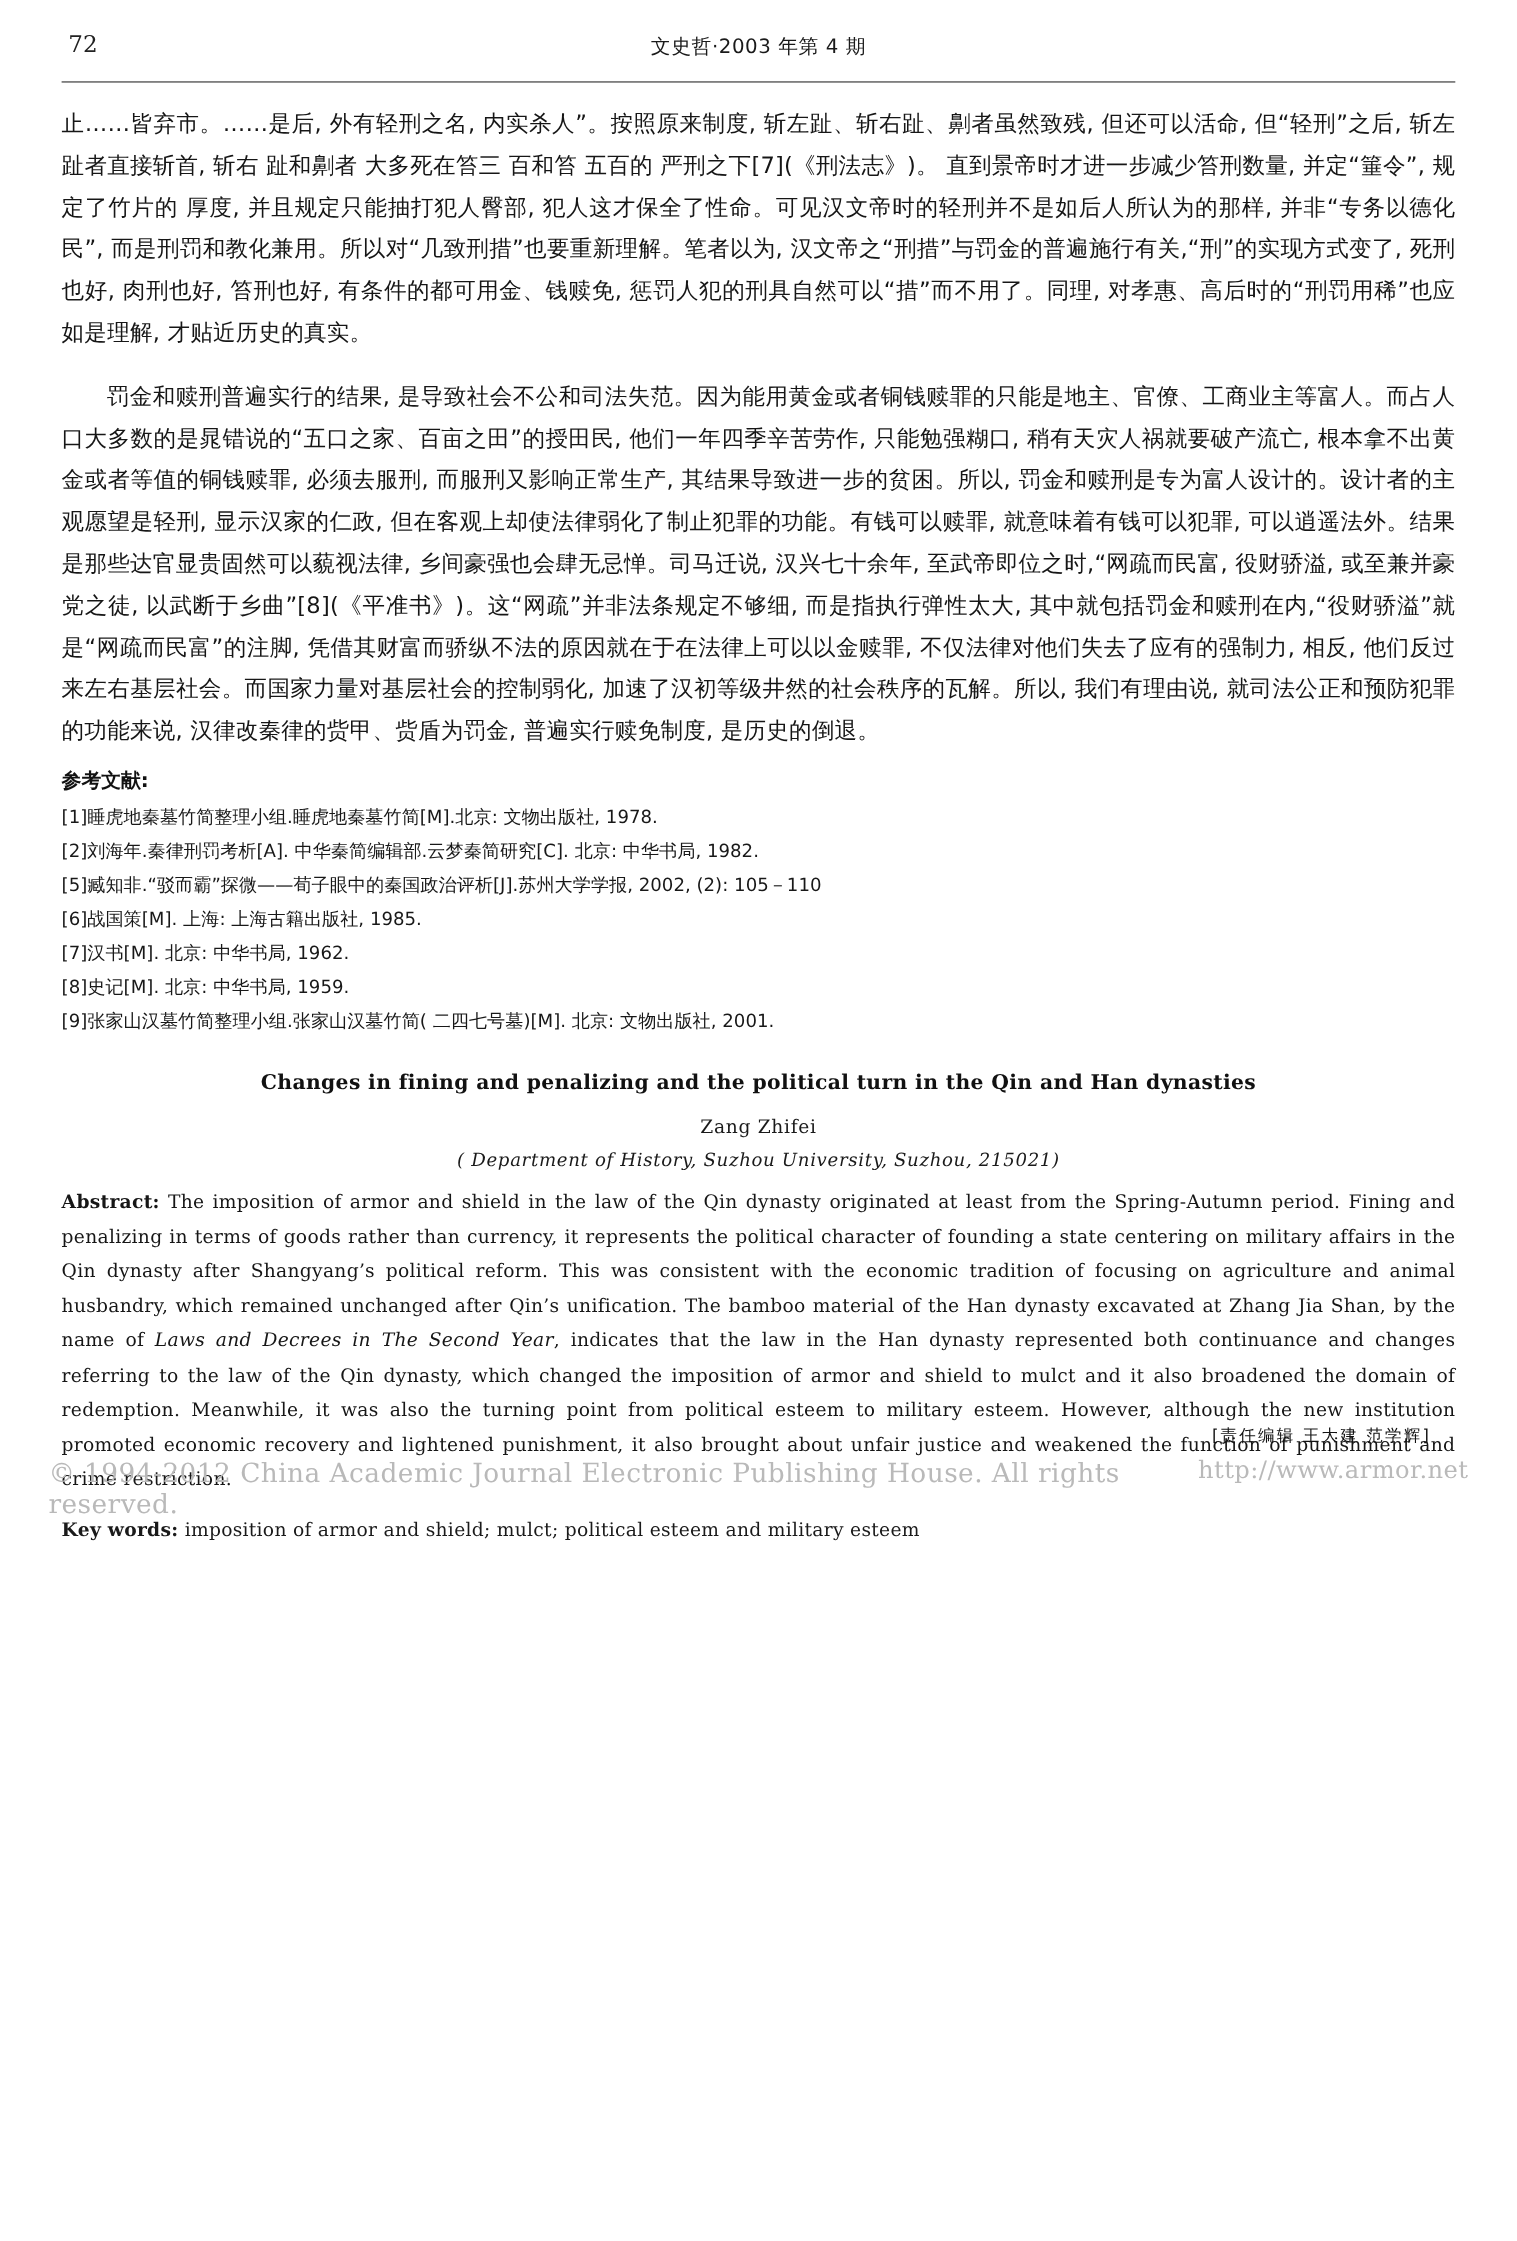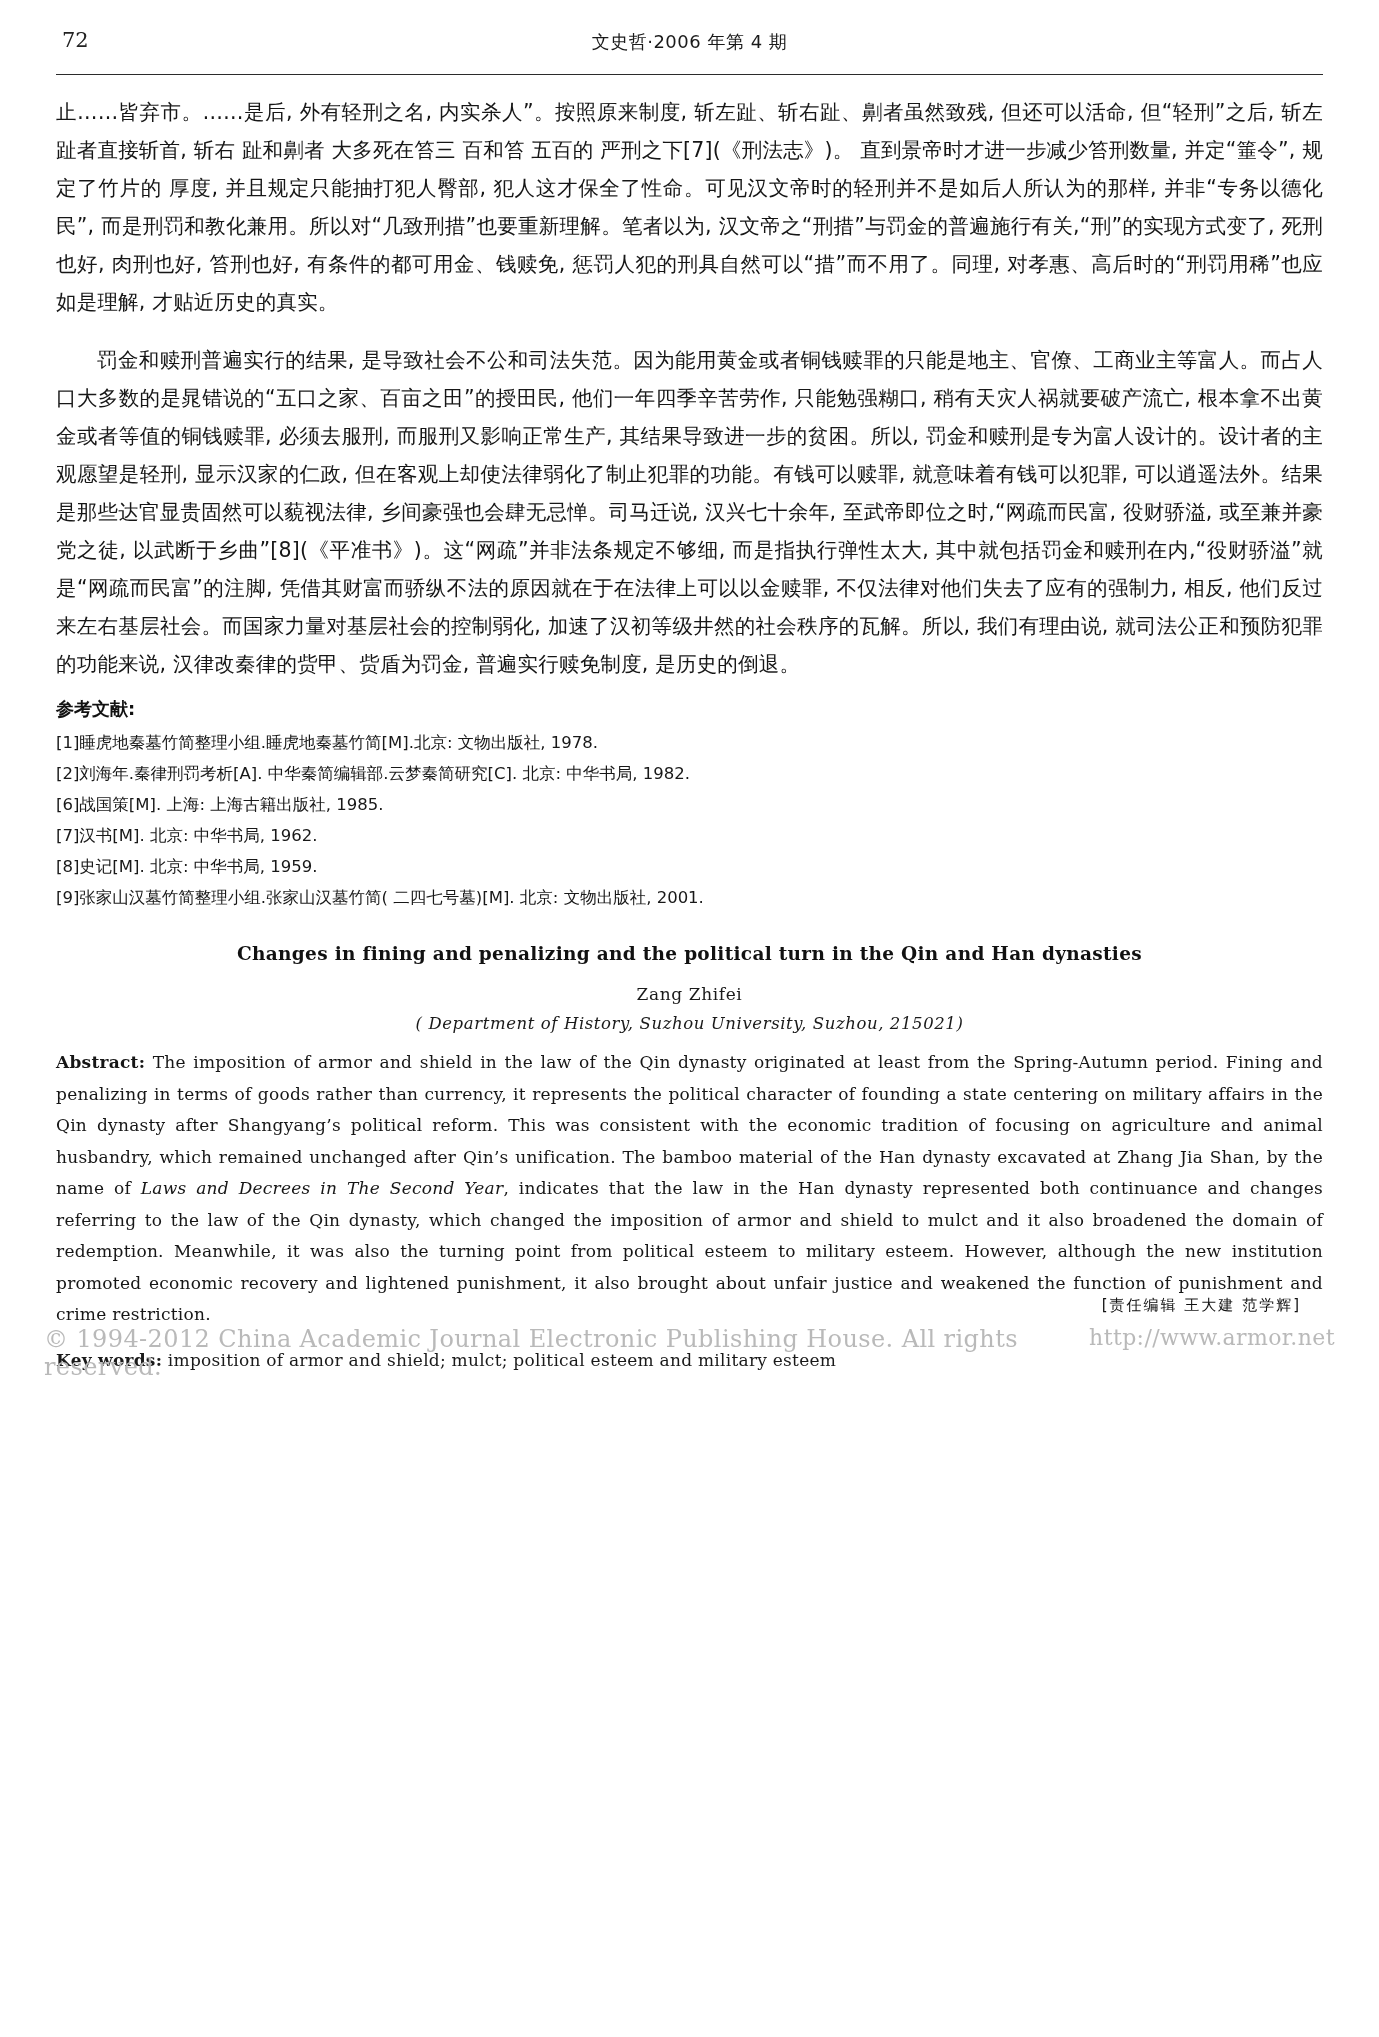--- a/index.html
+++ b/index.html
@@ -161,33 +161,34 @@
     font-size: 22px;
   }
 </style>
 </head>
 <body>
 
 <div class="page">
 
   <div class="header">
     <div class="page-num">72</div>
-    <div class="header-title">文史哲·2006 年第 4 期</div>
+    <div class="header-title">文史哲·2003 年第 4 期</div>
   </div>
   <div class="rule"></div>
 
   <div class="cn-body">
     <p>止……皆弃市。……是后, 外有轻刑之名, 内实杀人”。按照原来制度, 斩左趾、斩右趾、劓者虽然致残, 但还可以活命, 但“轻刑”之后, 斩左 趾者直接斩首, 斩右 趾和劓者 大多死在笞三 百和笞 五百的 严刑之下[7](《刑法志》)。 直到景帝时才进一步减少笞刑数量, 并定“箠令”, 规定了竹片的 厚度, 并且规定只能抽打犯人臀部, 犯人这才保全了性命。可见汉文帝时的轻刑并不是如后人所认为的那样, 并非“专务以德化民”, 而是刑罚和教化兼用。所以对“几致刑措”也要重新理解。笔者以为, 汉文帝之“刑措”与罚金的普遍施行有关,“刑”的实现方式变了, 死刑也好, 肉刑也好, 笞刑也好, 有条件的都可用金、钱赎免, 惩罚人犯的刑具自然可以“措”而不用了。同理, 对孝惠、高后时的“刑罚用稀”也应如是理解, 才贴近历史的真实。</p>
     <p class="indent">罚金和赎刑普遍实行的结果, 是导致社会不公和司法失范。因为能用黄金或者铜钱赎罪的只能是地主、官僚、工商业主等富人。而占人口大多数的是晁错说的“五口之家、百亩之田”的授田民, 他们一年四季辛苦劳作, 只能勉强糊口, 稍有天灾人祸就要破产流亡, 根本拿不出黄金或者等值的铜钱赎罪, 必须去服刑, 而服刑又影响正常生产, 其结果导致进一步的贫困。所以, 罚金和赎刑是专为富人设计的。设计者的主观愿望是轻刑, 显示汉家的仁政, 但在客观上却使法律弱化了制止犯罪的功能。有钱可以赎罪, 就意味着有钱可以犯罪, 可以逍遥法外。结果是那些达官显贵固然可以藐视法律, 乡间豪强也会肆无忌惮。司马迁说, 汉兴七十余年, 至武帝即位之时,“网疏而民富, 役财骄溢, 或至兼并豪党之徒, 以武断于乡曲”[8](《平准书》)。这“网疏”并非法条规定不够细, 而是指执行弹性太大, 其中就包括罚金和赎刑在内,“役财骄溢”就是“网疏而民富”的注脚, 凭借其财富而骄纵不法的原因就在于在法律上可以以金赎罪, 不仅法律对他们失去了应有的强制力, 相反, 他们反过来左右基层社会。而国家力量对基层社会的控制弱化, 加速了汉初等级井然的社会秩序的瓦解。所以, 我们有理由说, 就司法公正和预防犯罪的功能来说, 汉律改秦律的赀甲、赀盾为罚金, 普遍实行赎免制度, 是历史的倒退。</p>
   </div>
 
   <div class="ref-head">参考文献:</div>
   <div class="ref-list">
     <div class="ref-item">[1]睡虎地秦墓竹简整理小组.睡虎地秦墓竹简[M].北京: 文物出版社, 1978.</div>
     <div class="ref-item">[2]刘海年.秦律刑罚考析[A]. 中华秦简编辑部.云梦秦简研究[C]. 北京: 中华书局, 1982.</div>
+    <div class="ref-item">[5]臧知非.“驳而霸”探微——荀子眼中的秦国政治评析[J].苏州大学学报, 2002, (2): 105－110</div>
     <div class="ref-item">[6]战国策[M]. 上海: 上海古籍出版社, 1985.</div>
     <div class="ref-item">[7]汉书[M]. 北京: 中华书局, 1962.</div>
     <div class="ref-item">[8]史记[M]. 北京: 中华书局, 1959.</div>
     <div class="ref-item">[9]张家山汉墓竹简整理小组.张家山汉墓竹简( 二四七号墓)[M]. 北京: 文物出版社, 2001.</div>
   </div>
 
   <div class="en-block">
     <div class="en-title">Changes in fining and penalizing and the political turn in the Qin and Han dynasties</div>
     <div class="en-author">Zang Zhifei</div>
     <div class="en-affil">( Department of History, Suzhou University, Suzhou, 215021)</div>

